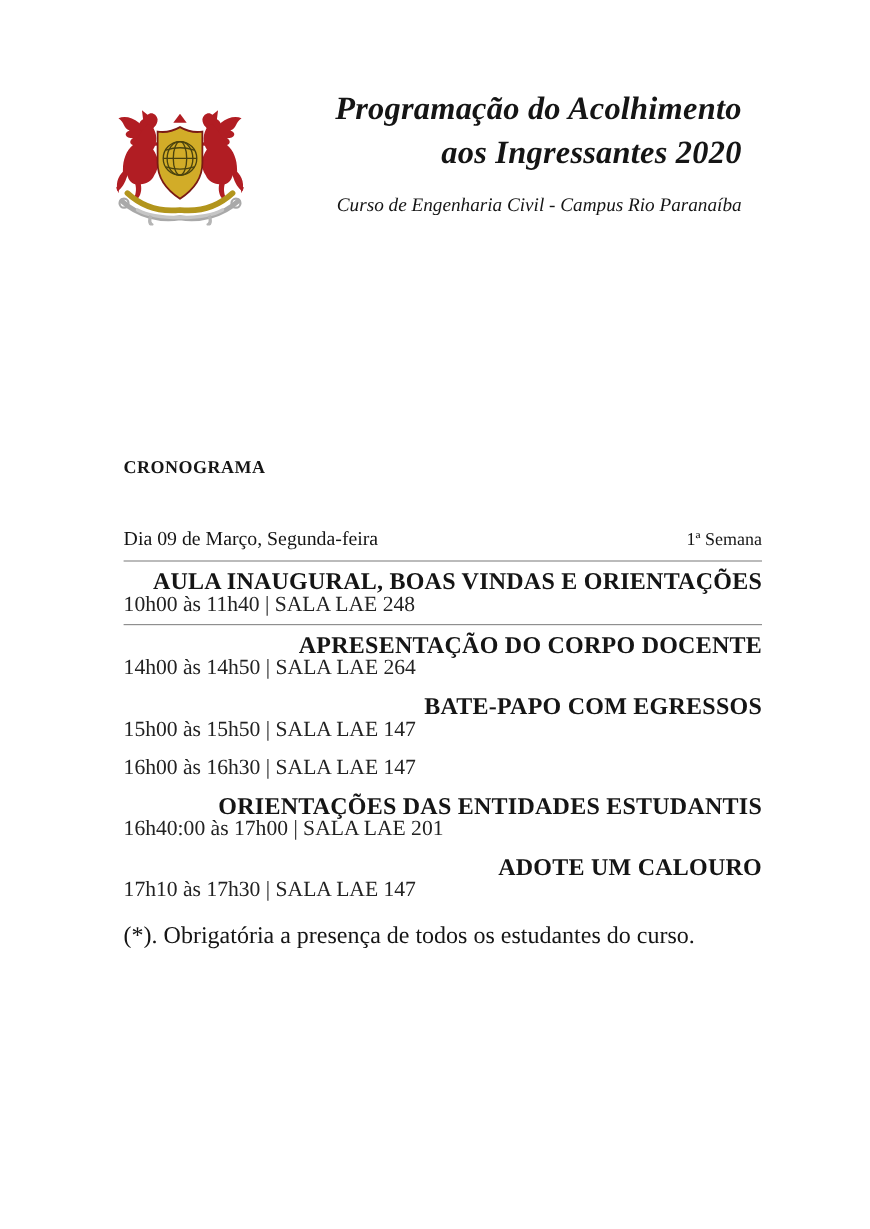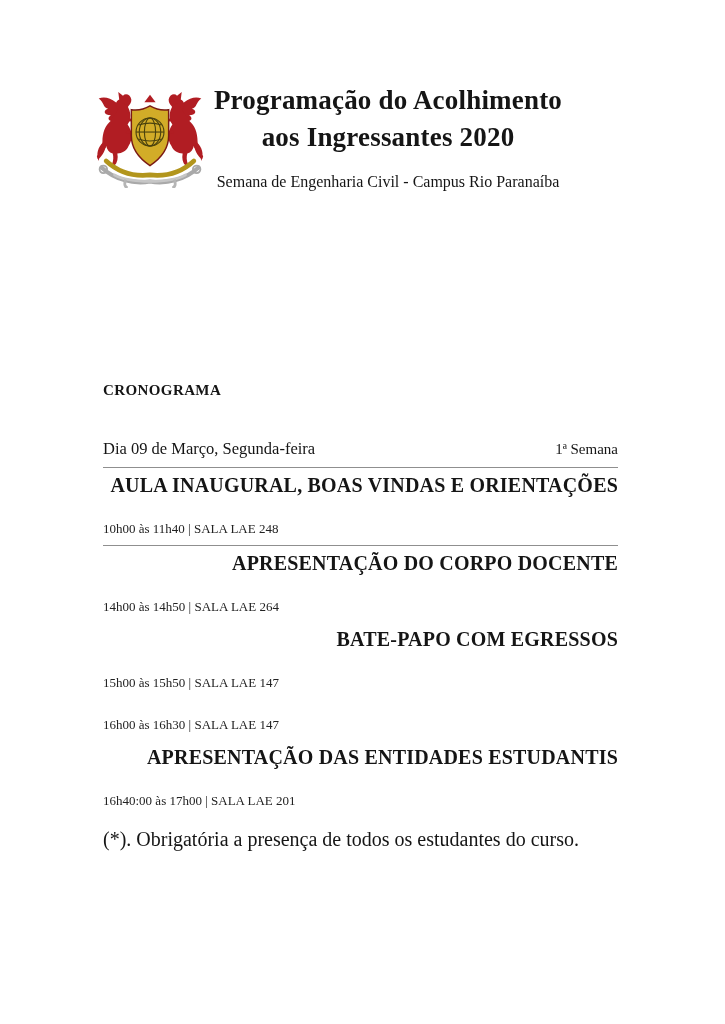--- a/index.html
+++ b/index.html
@@ -23,43 +23,44 @@
     color:var(--ink);
     font-family:"Liberation Serif","DejaVu Serif",serif;
   }
   .logo{
     position:absolute;
     left:94px;
     top:91px;
   }
   .title-block{
     position:absolute;
-    top:82px;
+    top:72px;
     right:107px;
     width:460px;
-    text-align:center;
+    text-align:right;
+    font-style:italic;
   }
   .title{
     margin:0;
     font-size:27px;
     line-height:37px;
     font-weight:bold;
     letter-spacing:0.2px;
   }
   .title-line{display:block;}
   .subtitle{
     margin:16px 0 0 0;
     font-size:16px;
     line-height:20px;
   }
   .content{
     position:absolute;
     top:0;
     left:103px;
-    right:107px;
+    right:90px;
   }
   .cronograma{
     margin:381px 0 0 0;
     font-size:15px;
     line-height:19px;
     font-weight:bold;
     letter-spacing:0.4px;
   }
   .day-section .day-row{
     display:flex;
@@ -86,24 +87,23 @@
   .event{margin-top:8px;}
   .event + .event{margin-top:15px;}
   .event-title{
     font-size:20px;
     line-height:19px;
     font-weight:bold;
     letter-spacing:0.2px;
     text-align:right;
   }
   .event-time{
-    font-size:13px;
+    font-size:18px;
     line-height:17px;
     color:#222222;
-    margin-top:25px;
   }
   .footnote{
     margin:21px 0 0 0;
     font-size:20px;
     line-height:18px;
   }
 </style>
 </head>
 <body>
 
@@ -143,21 +143,21 @@
       <path d="M47.5,36.5 C55,34 65,34 72.5,36.5"></path>
       <path d="M47.5,51.5 C55,54 65,54 72.5,51.5"></path>
     </g>
   </svg>
 
   <div class="title-block">
     <h1 class="title">
       <span class="title-line">Programação do Acolhimento</span>
       <span class="title-line">aos Ingressantes 2020</span>
     </h1>
-    <p class="subtitle">Semana de Engenharia Civil - Campus Rio Paranaíba</p>
+    <p class="subtitle">Curso de Engenharia Civil - Campus Rio Paranaíba</p>
   </div>
 
   <main class="content">
     <h2 class="cronograma">CRONOGRAMA</h2>
 
     <section class="day-section">
       <div class="day-row">
         <span class="day-label">Dia 09 de Março, Segunda-feira</span>
         <span class="week-label">1ª Semana</span>
       </div>
@@ -177,21 +177,25 @@
         <div class="event-time">14h00 às 14h50 | SALA LAE 264</div>
       </div>
       <div class="event">
         <div class="event-title">BATE-PAPO COM EGRESSOS</div>
         <div class="event-time">15h00 às 15h50 | SALA LAE 147</div>
       </div>
       <div class="event">
         <div class="event-time">16h00 às 16h30 | SALA LAE 147</div>
       </div>
       <div class="event">
-        <div class="event-title">APRESENTAÇÃO DAS ENTIDADES ESTUDANTIS</div>
+        <div class="event-title">ORIENTAÇÕES DAS ENTIDADES ESTUDANTIS</div>
         <div class="event-time">16h40:00 às 17h00 | SALA LAE 201</div>
+      </div>
+      <div class="event">
+        <div class="event-title">ADOTE UM CALOURO</div>
+        <div class="event-time">17h10 às 17h30 | SALA LAE 147</div>
       </div>
     </section>
 
     <p class="footnote">(*). Obrigatória a presença de todos os estudantes do curso.</p>
   </main>
 
 </div>
 
 </body></html>

